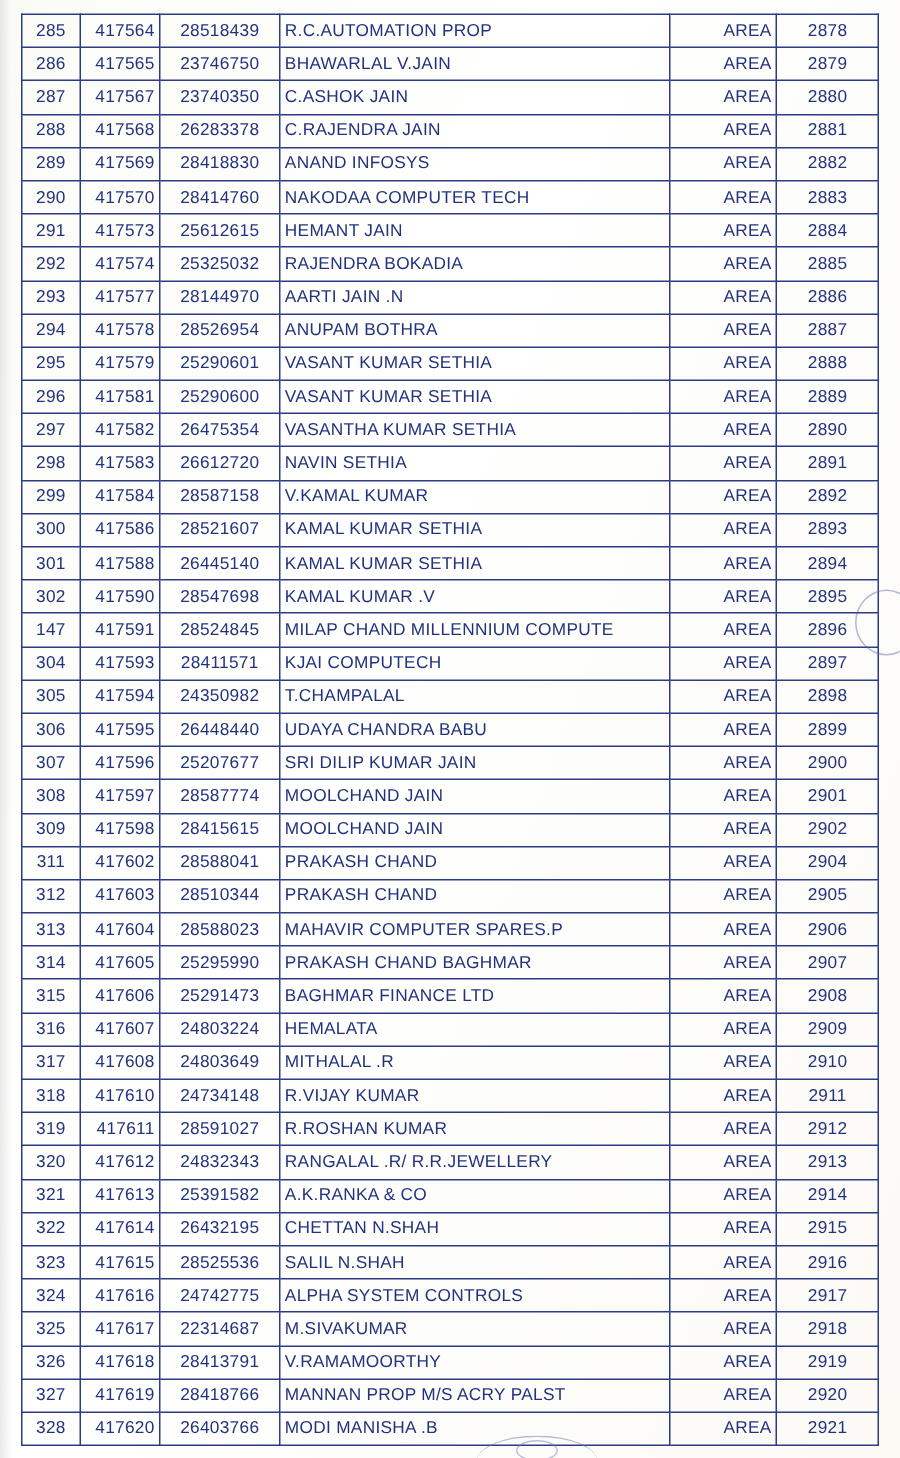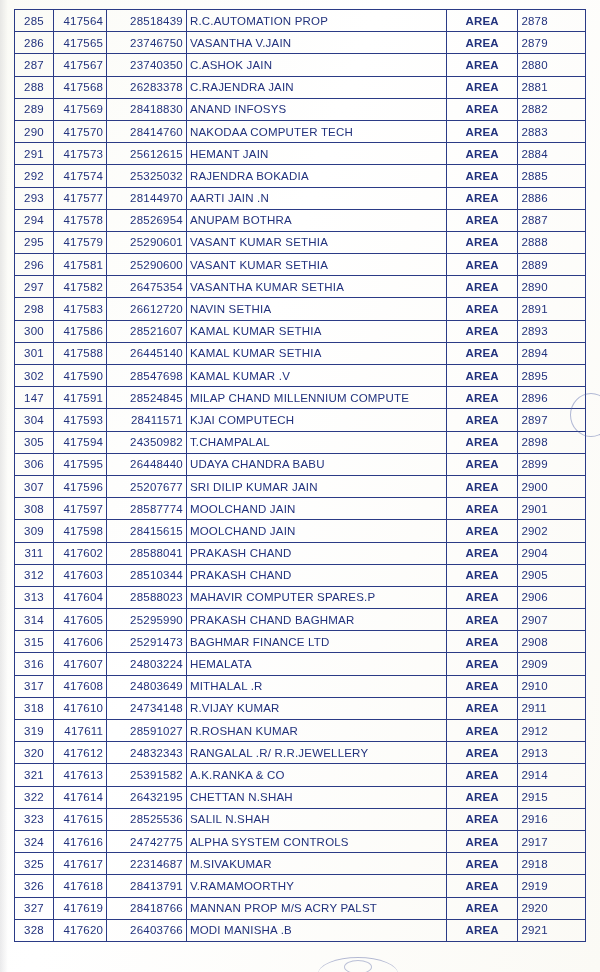--- a/index.html
+++ b/index.html
@@ -53,24 +53,24 @@
   }
   col.c-sl { width: 38px; }
   col.c-code { width: 52px; }
   col.c-tin { width: 78px; }
   col.c-name { width: 254px; }
   col.c-area { width: 70px; }
   col.c-ref { width: 66px; }
 
   td.sl { text-align: center; font-size: 11.5px; }
   td.code { text-align: right; font-size: 11.5px; }
-  td.tin { text-align: right; padding-left: 4px; font-size: 11.5px; }
+  td.tin { text-align: center; padding-left: 4px; font-size: 11.5px; }
   td.name { text-align: left; padding-left: 5px; font-size: 11.5px; }
-  td.area { text-align: center; padding-left: 7px; font-size: 11.5px; font-weight: bold; }
-  td.ref { text-align: left; padding-left: 8px; font-size: 11.5px; }
+  td.area { text-align: right; padding-left: 7px; font-size: 11.5px; }
+  td.ref { text-align: center; padding-left: 8px; font-size: 11.5px; }
 
   
   .smudge {
     position: absolute;
     pointer-events: none;
     opacity: 0.5;
   }
   .smudge-circle {
     right: -12px;
     top: 393px;
@@ -138,21 +138,21 @@
             <td class="code">417564</td>
             <td class="tin">28518439</td>
             <td class="name">R.C.AUTOMATION PROP</td>
             <td class="area">AREA</td>
             <td class="ref">2878</td>
           </tr>
           <tr>
             <td class="sl">286</td>
             <td class="code">417565</td>
             <td class="tin">23746750</td>
-            <td class="name">VASANTHA V.JAIN</td>
+            <td class="name">BHAWARLAL V.JAIN</td>
             <td class="area">AREA</td>
             <td class="ref">2879</td>
           </tr>
           <tr>
             <td class="sl">287</td>
             <td class="code">417567</td>
             <td class="tin">23740350</td>
             <td class="name">C.ASHOK JAIN</td>
             <td class="area">AREA</td>
             <td class="ref">2880</td>
@@ -237,20 +237,28 @@
             <td class="area">AREA</td>
             <td class="ref">2890</td>
           </tr>
           <tr>
             <td class="sl">298</td>
             <td class="code">417583</td>
             <td class="tin">26612720</td>
             <td class="name">NAVIN SETHIA</td>
             <td class="area">AREA</td>
             <td class="ref">2891</td>
+          </tr>
+          <tr>
+            <td class="sl">299</td>
+            <td class="code">417584</td>
+            <td class="tin">28587158</td>
+            <td class="name">V.KAMAL KUMAR</td>
+            <td class="area">AREA</td>
+            <td class="ref">2892</td>
           </tr>
           <tr>
             <td class="sl">300</td>
             <td class="code">417586</td>
             <td class="tin">28521607</td>
             <td class="name">KAMAL KUMAR SETHIA</td>
             <td class="area">AREA</td>
             <td class="ref">2893</td>
           </tr>
           <tr>

